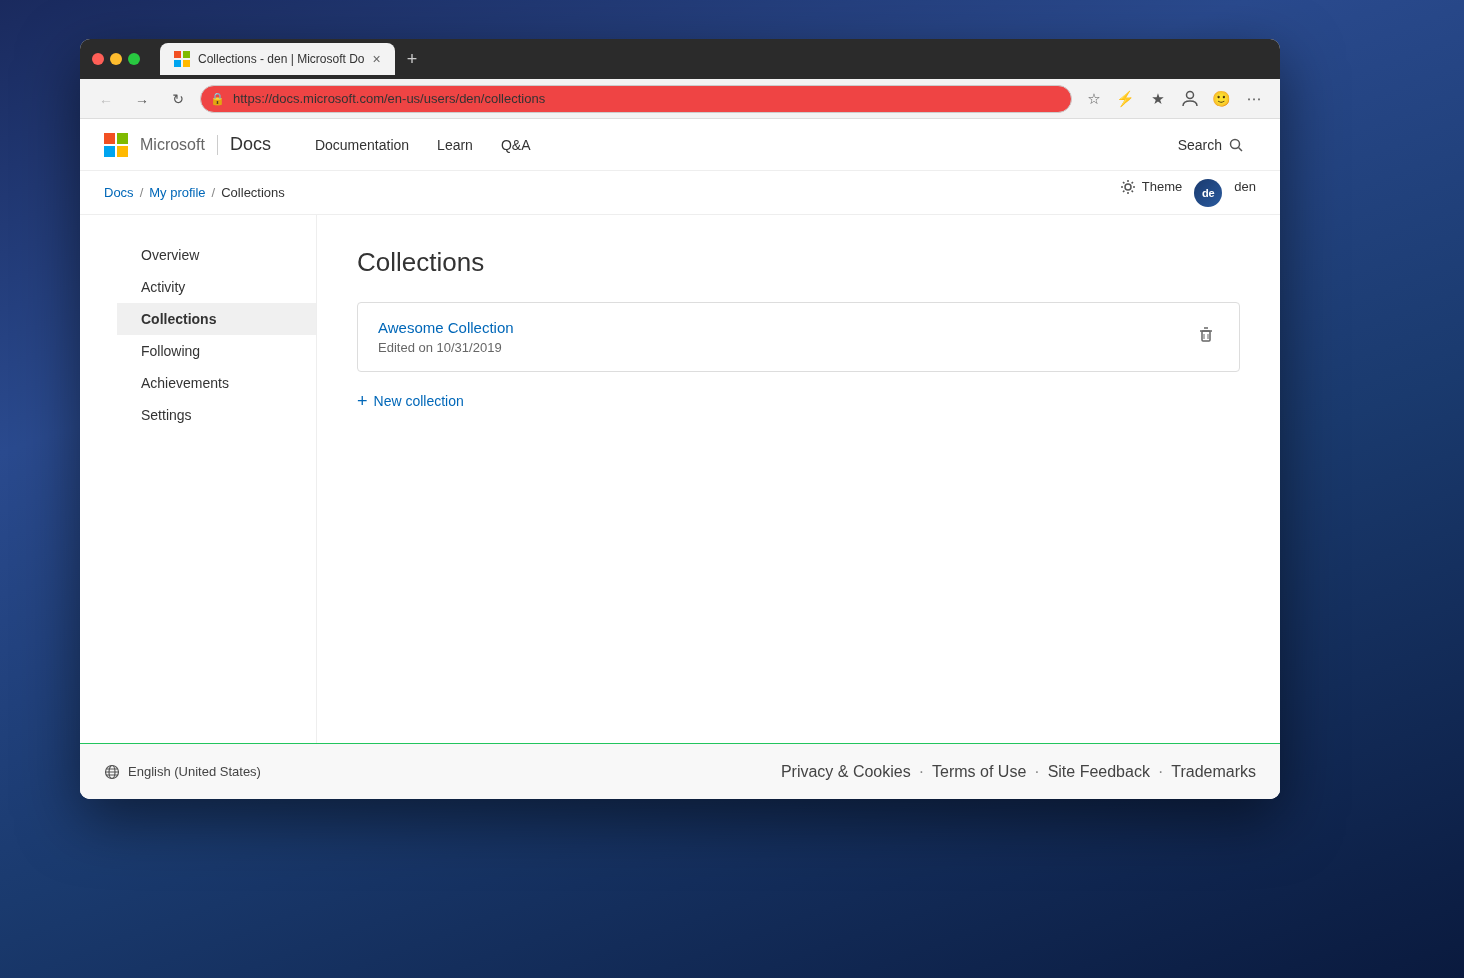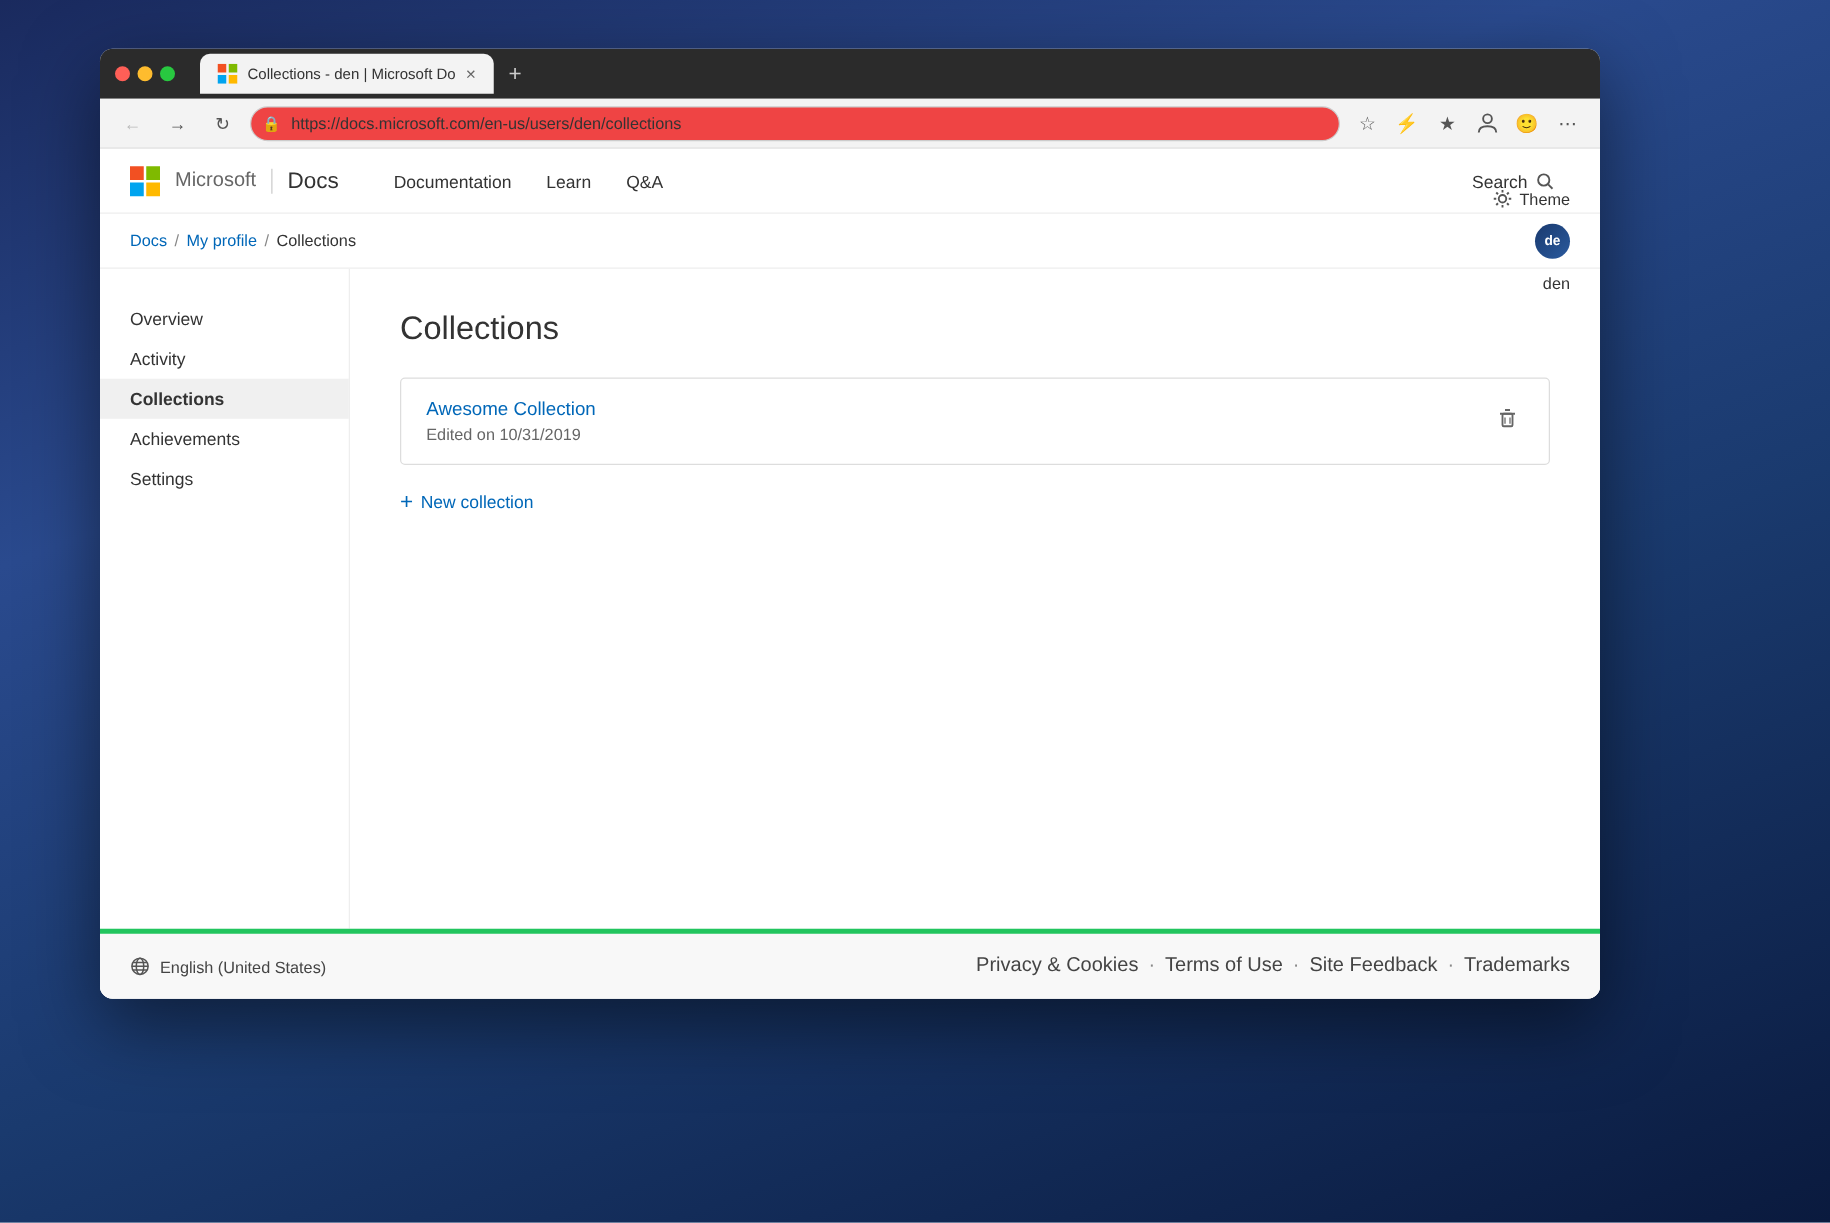--- a/index.html
+++ b/index.html
@@ -285,23 +285,22 @@
     .breadcrumb-link {
       color: #0067b8;
       text-decoration: none;
       cursor: pointer;
     }
     .breadcrumb-sep { color: #888; }
     .breadcrumb-current { color: #333; }
 
     .theme-user {
       display: flex;
-      align-items: flex-end;
+      align-items: flex-start;
       gap: 12px;
-      flex-direction: column;
     }
 
     .theme-btn {
       display: flex;
       align-items: center;
       gap: 6px;
       font-size: 13px;
       color: #333;
       cursor: pointer;
     }
@@ -322,20 +321,21 @@
     .user-name {
       font-size: 13px;
       color: #333;
     }
 
     
     .main-layout {
       flex: 1;
       display: flex;
       overflow: hidden;
+      padding-left: 37px;
     }
 
     
     .sidebar {
       width: 200px;
       padding: 24px 0;
       flex-shrink: 0;
       border-right: 1px solid #eee;
     }
 
@@ -407,21 +407,21 @@
       font-size: 14px;
       color: #0067b8;
       cursor: pointer;
       text-decoration: none;
       padding: 4px 0;
     }
 
     
     .footer {
       background: #f8f8f8;
-      border-top: 4px solid #22c55e;
+      border-top: 1px solid #22c55e;
       height: 56px;
       display: flex;
       align-items: center;
       padding: 0 24px;
       flex-shrink: 0;
     }
 
     .footer-locale {
       display: flex;
       align-items: center;
@@ -571,20 +571,21 @@
         <span class="user-name">den</span>
       </div>
     </div>
 
     <div class="main-layout">
 
       <nav class="sidebar">
         <a class="sidebar-item">Overview</a>
         <a class="sidebar-item">Activity</a>
         <a class="sidebar-item active">Collections</a>
+        <a class="sidebar-item">Following</a>
         <a class="sidebar-item">Achievements</a>
         <a class="sidebar-item">Settings</a>
       </nav>
 
       <main class="main-content">
         <h1 class="page-title">Collections</h1>
 
         <div class="collection-card">
           <div>
             <div class="collection-name">Awesome Collection</div>

